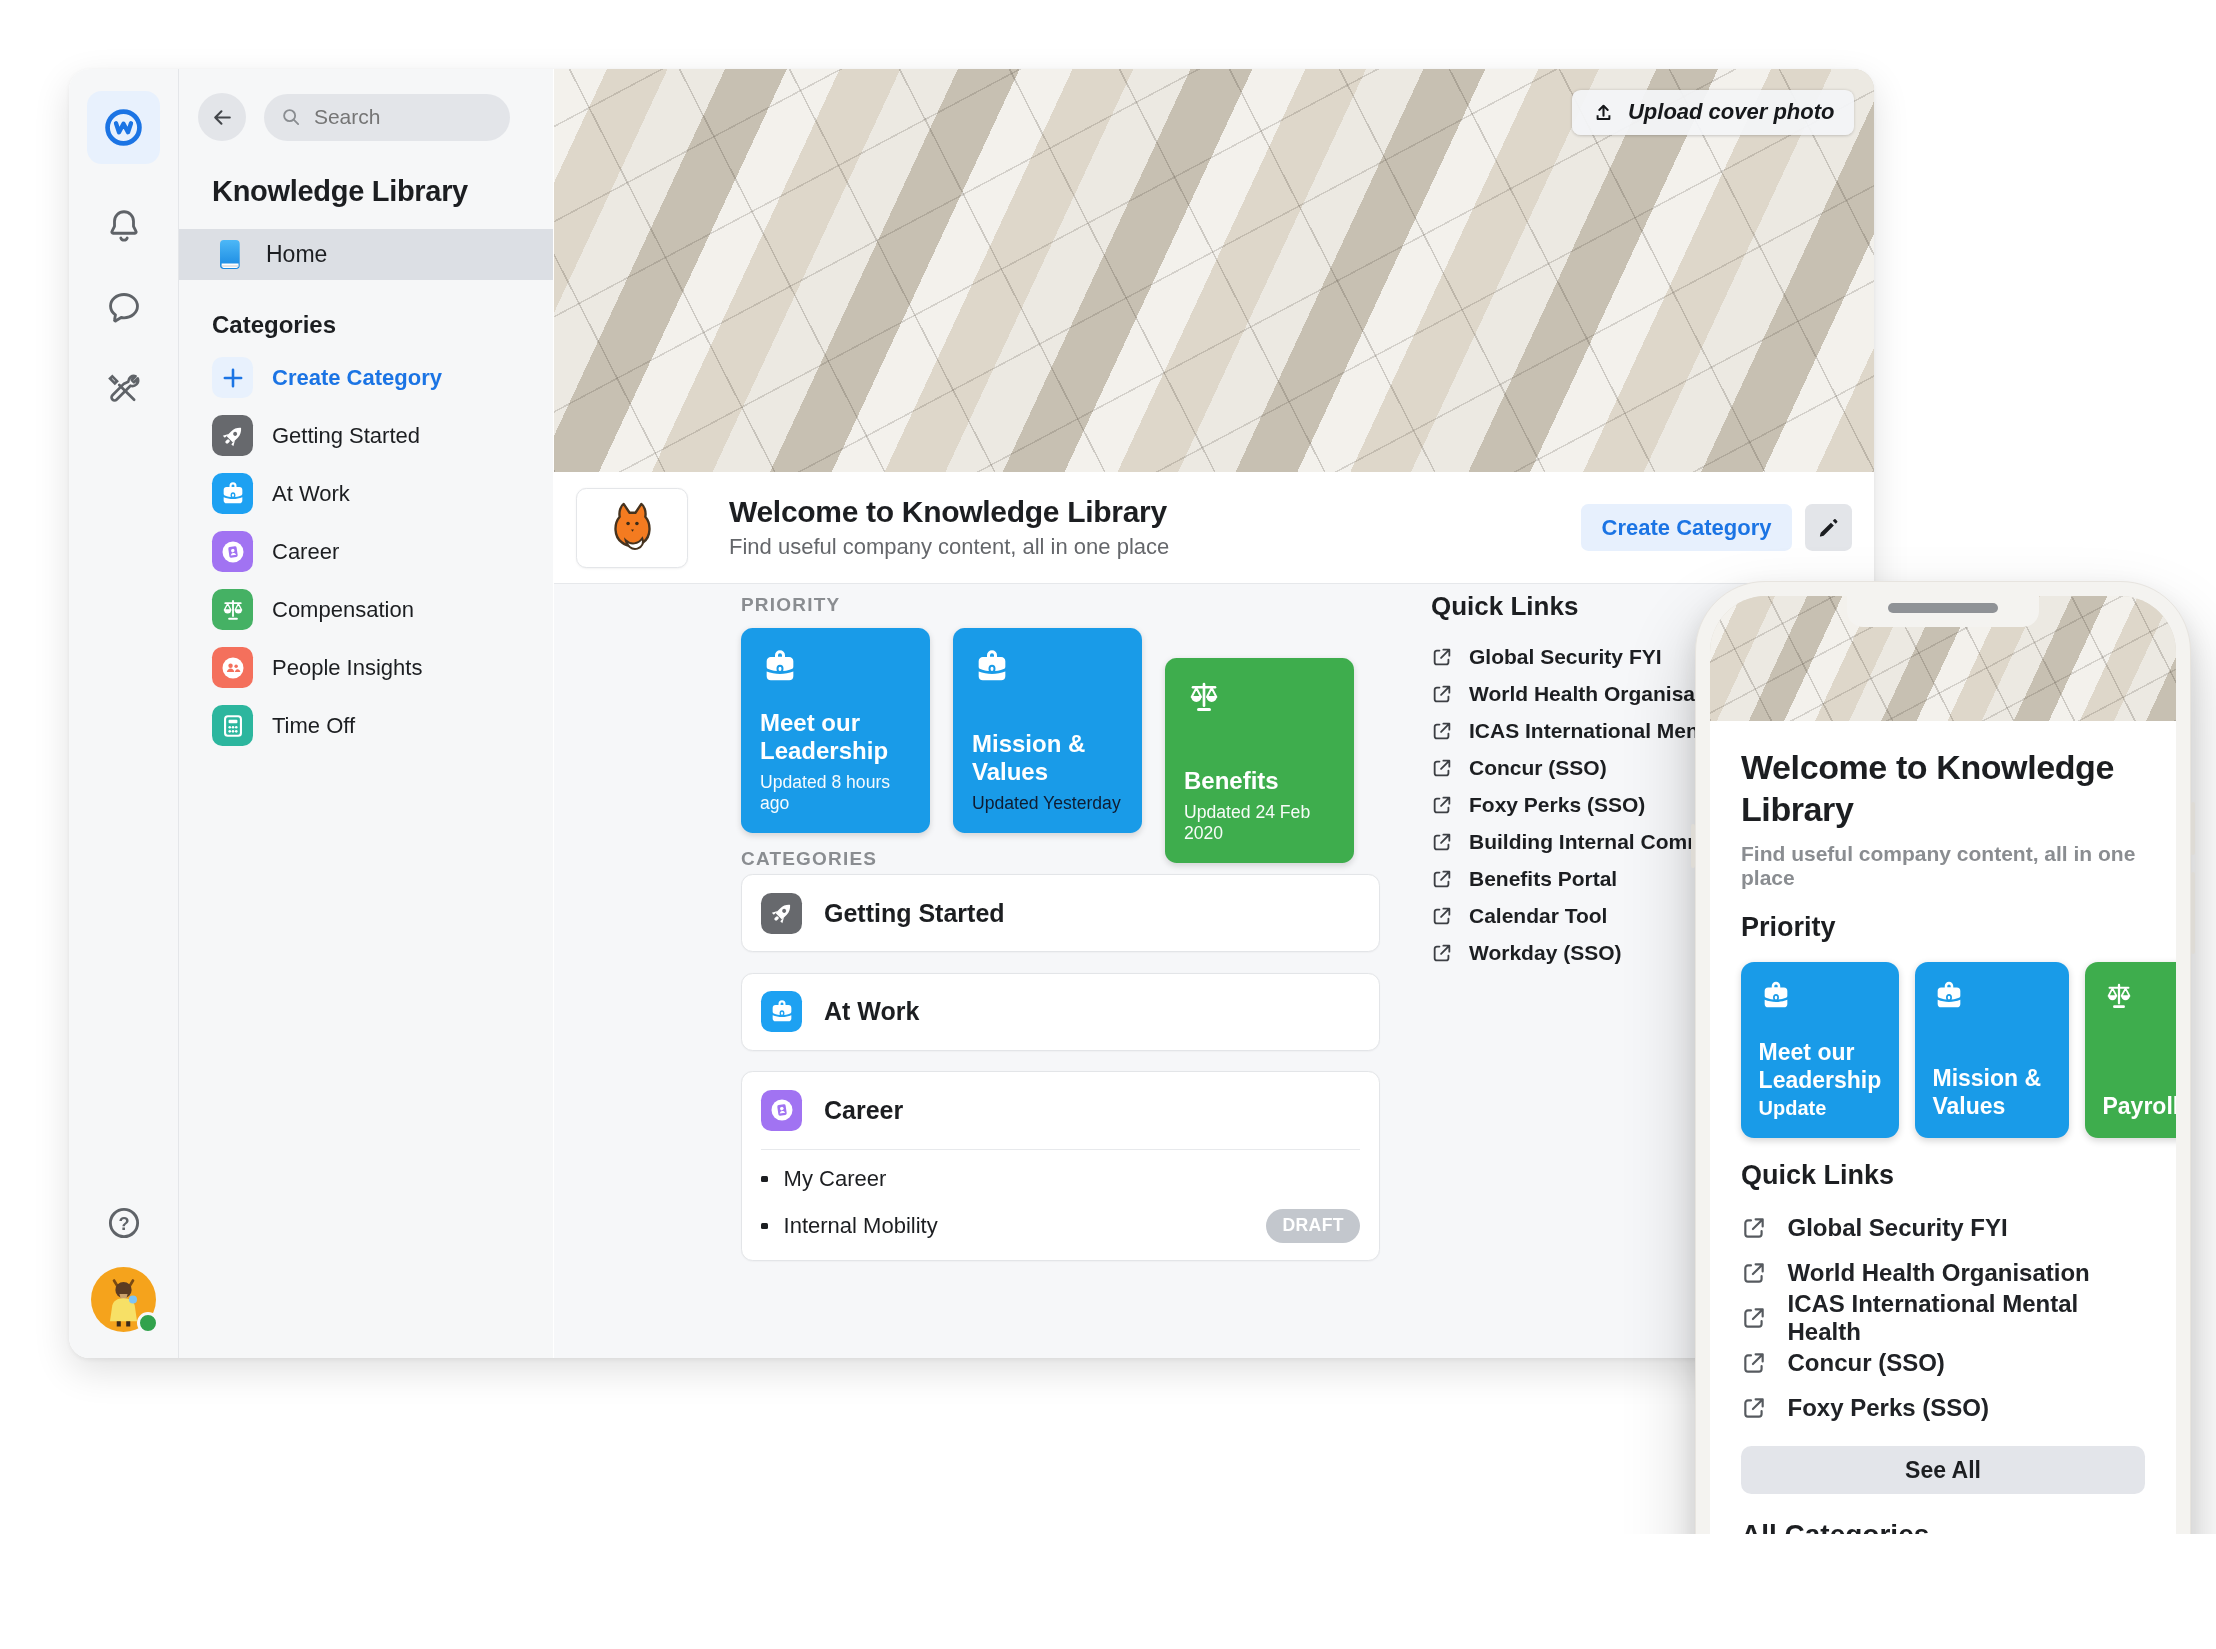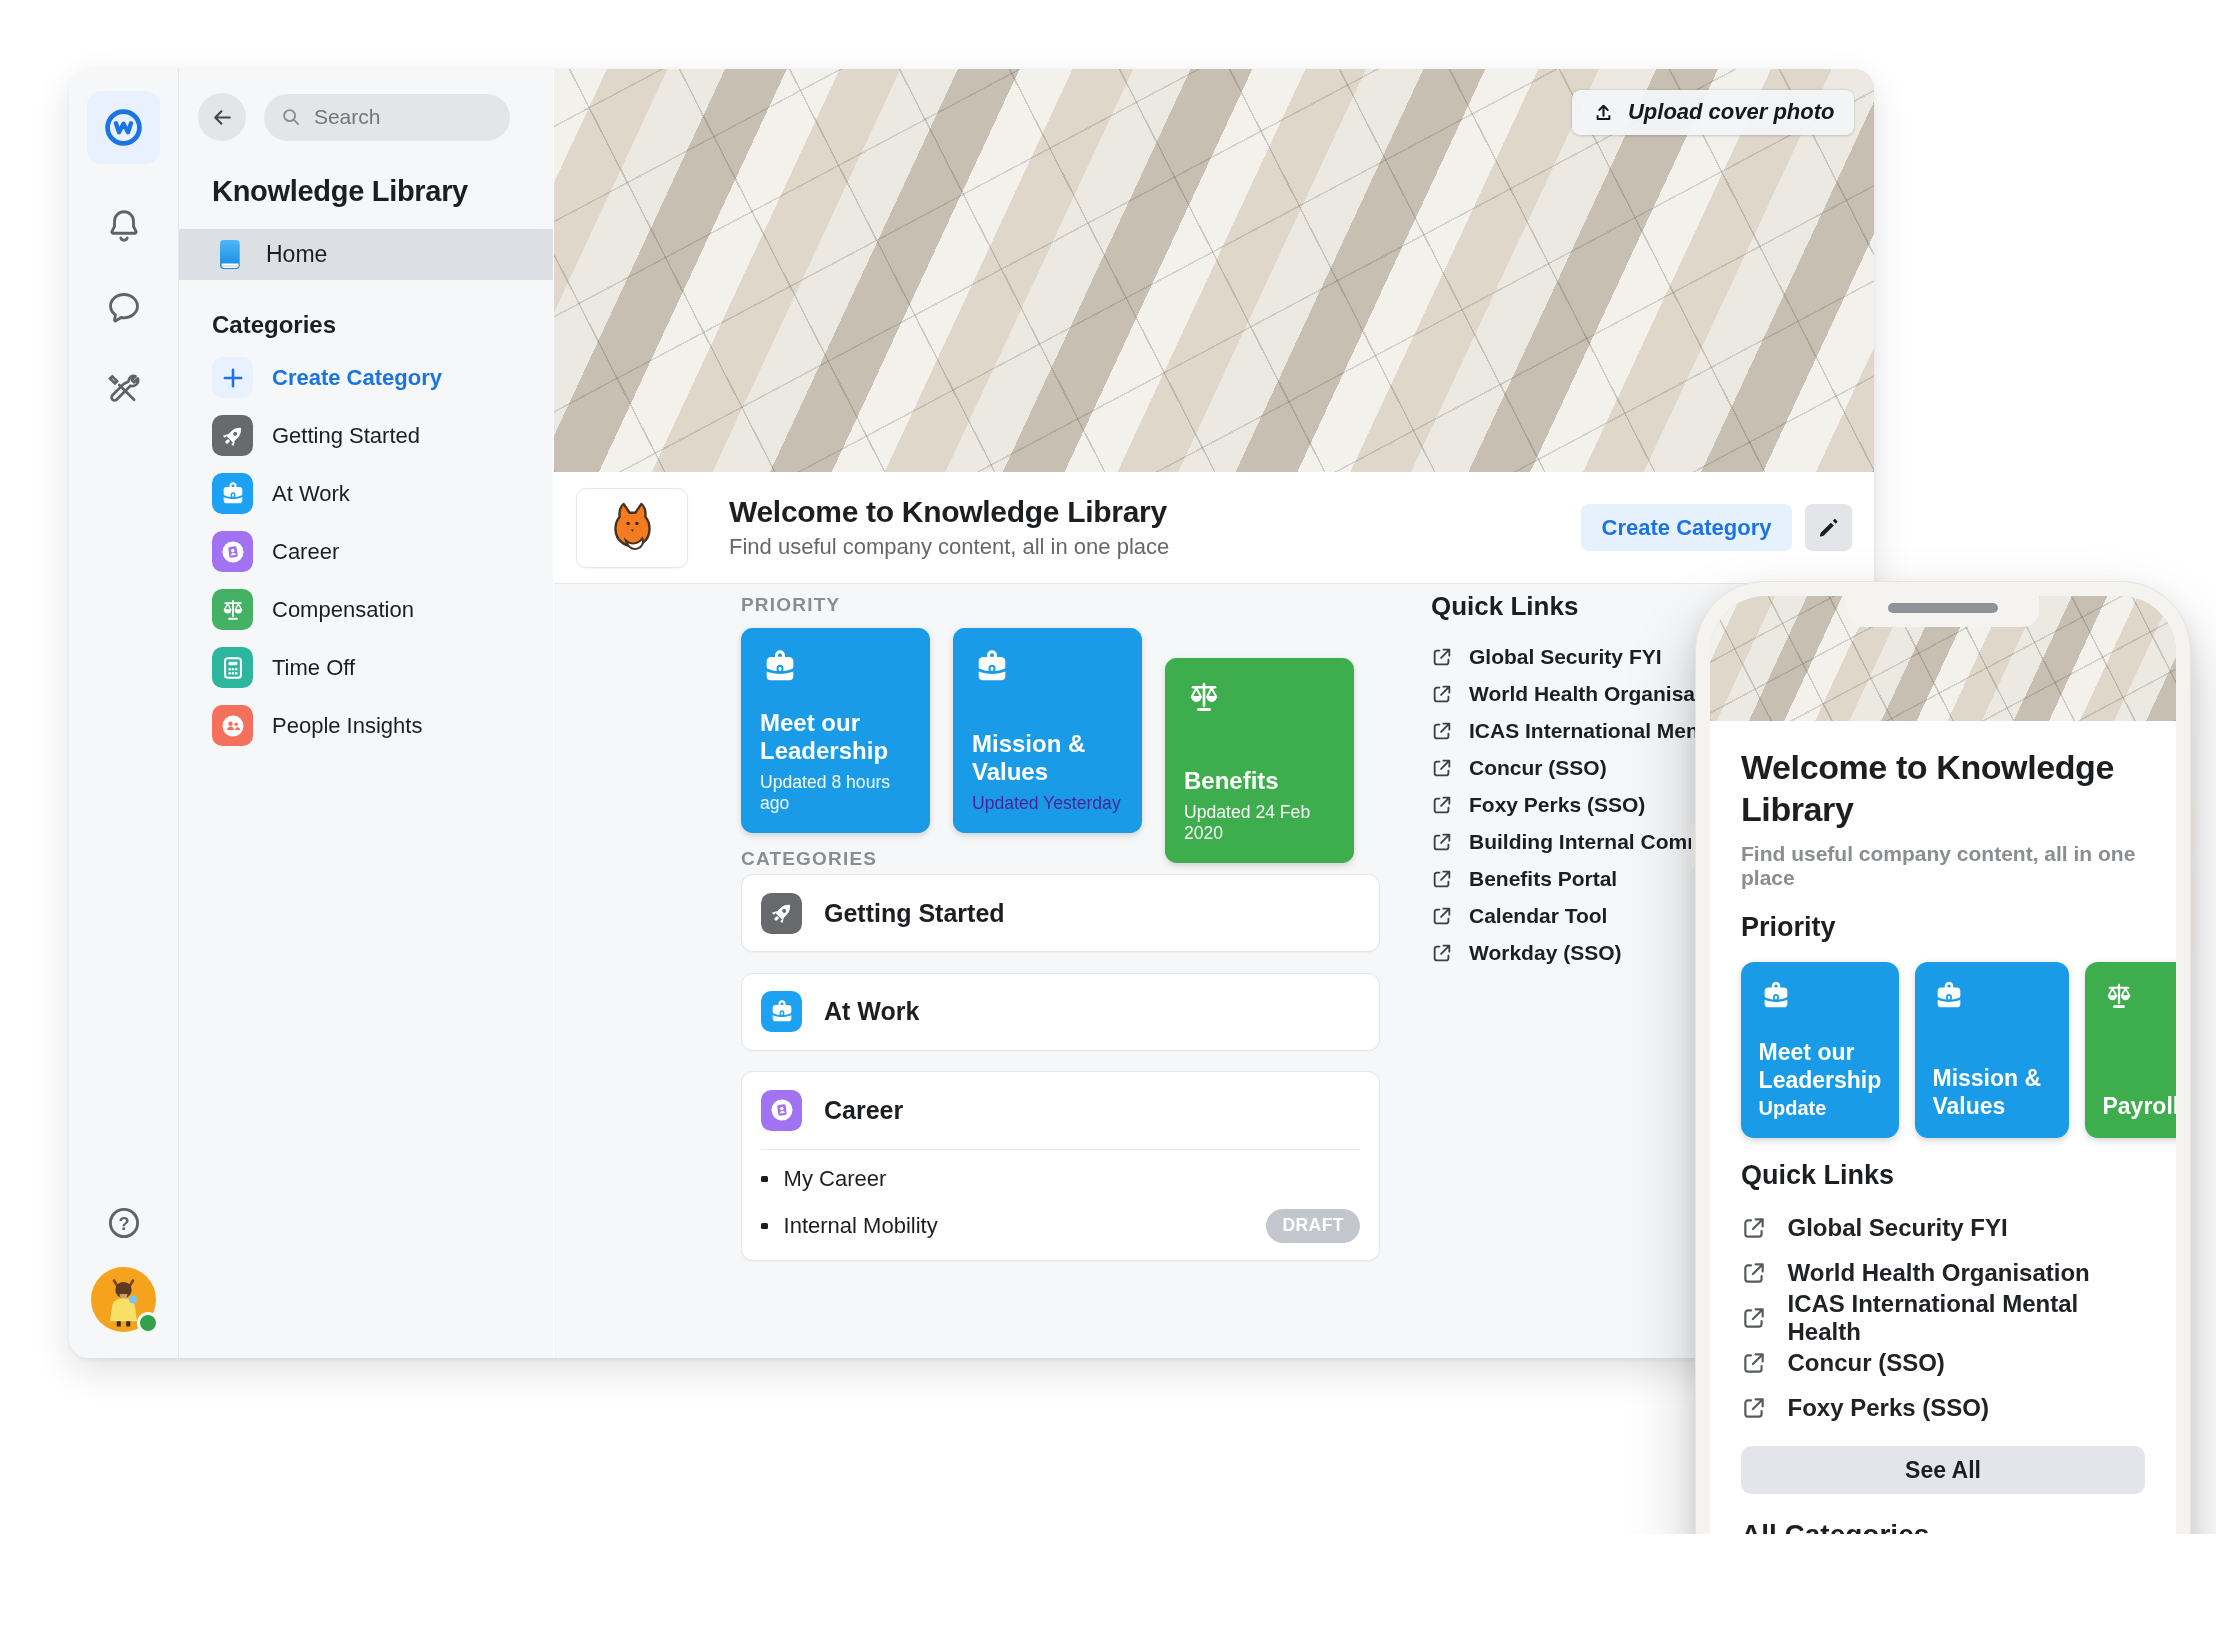--- a/index.html
+++ b/index.html
@@ -407,35 +407,35 @@
         <div class="cat-row">
           <span class="cat-tile" style="background: rgb(69, 177, 100); color: rgb(69, 177, 100);">
             <svg viewBox="0 0 38 38" width="28" height="28">
                 <use href="#i-scales"></use>
               </svg>
             </span>
           <span class="cat-label">Compensation</span>
         </div>
 
         <div class="cat-row">
+          <span class="cat-tile" style="background: rgb(244, 112, 92); color: rgb(244, 112, 92);">
+            <svg viewBox="0 0 38 38" width="28" height="28">
+                <use href="#i-people"></use>
+              </svg>
+            </span>
+          <span class="cat-label">People Insights</span>
+        </div>
+
+        <div class="cat-row">
           <span class="cat-tile" style="background: rgb(44, 182, 158); color: rgb(44, 182, 158);">
             <svg viewBox="0 0 38 38" width="28" height="28">
                 <use href="#i-calc"></use>
               </svg>
             </span>
           <span class="cat-label">Time Off</span>
-        </div>
-
-        <div class="cat-row">
-          <span class="cat-tile" style="background: rgb(244, 112, 92); color: rgb(244, 112, 92);">
-            <svg viewBox="0 0 38 38" width="28" height="28">
-                <use href="#i-people"></use>
-              </svg>
-            </span>
-          <span class="cat-label">People Insights</span>
         </div>
       </div>
     </div>
 
     <div class="main">
       <div class="cover pattern">
         <div class="upload-btn">
           <svg viewBox="0 0 34 34" width="25" height="25">
               <use href="#i-upload"></use>
             </svg>
@@ -471,21 +471,21 @@
               <use href="#i-briefcase"></use>
             </svg>
           <div class="p-title" style="color:#fff">Meet our Leadership</div>
           <div class="p-sub" style="color:#fff">Updated 8 hours ago</div>
         </div>
         <div class="p-card" style="background: rgb(25, 155, 232); color: rgb(25, 155, 232);">
           <svg viewBox="0 0 54 54" width="40" height="40">
               <use href="#i-briefcase"></use>
             </svg>
           <div class="p-title" style="color:#fff">Mission &amp; Values</div>
-          <div class="p-sub" style="color:#4c1d95">Updated Yesterday</div>
+          <div class="p-sub" style="color:#0f172a">Updated Yesterday</div>
         </div>
         <div class="p-card" style="background: rgb(62, 173, 77); color: rgb(62, 173, 77); margin-top: 30px;">
           <svg viewBox="0 0 54 54" width="40" height="40">
               <use href="#i-scales"></use>
             </svg>
           <div class="p-title" style="color:#fff">Benefits</div>
           <div class="p-sub" style="color:#fff">Updated 24 Feb 2020</div>
         </div>
       </div>
 

